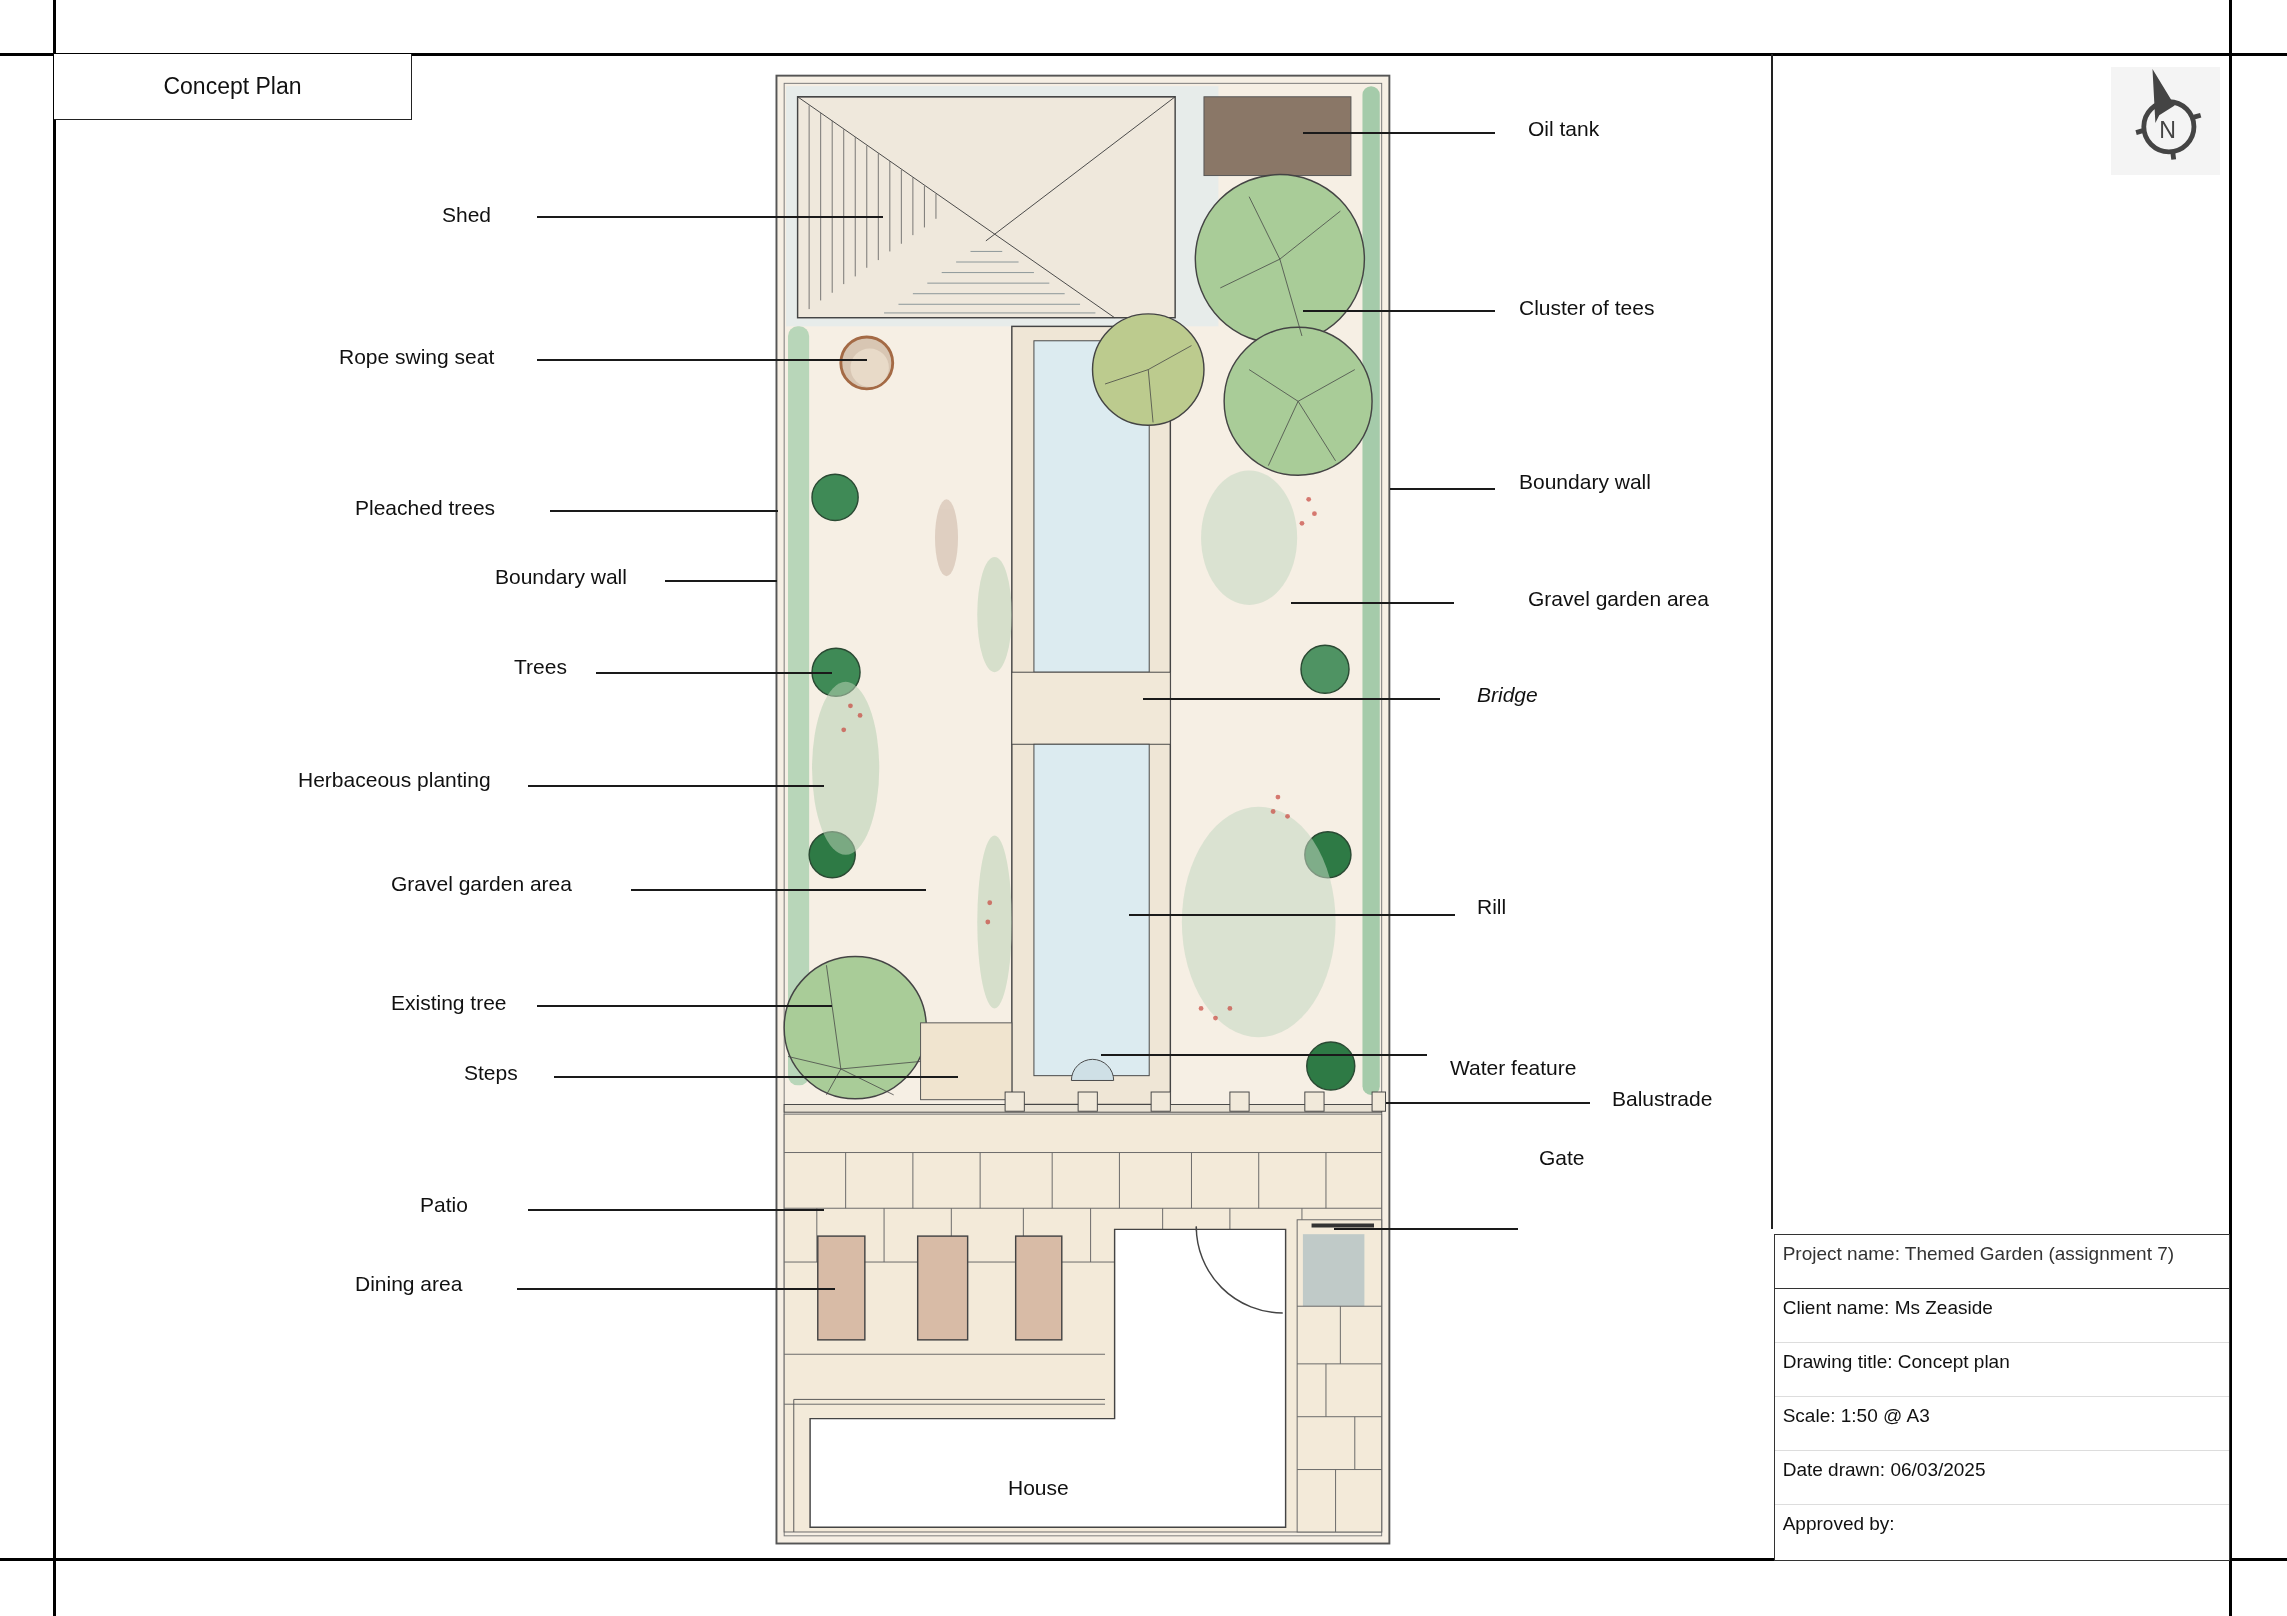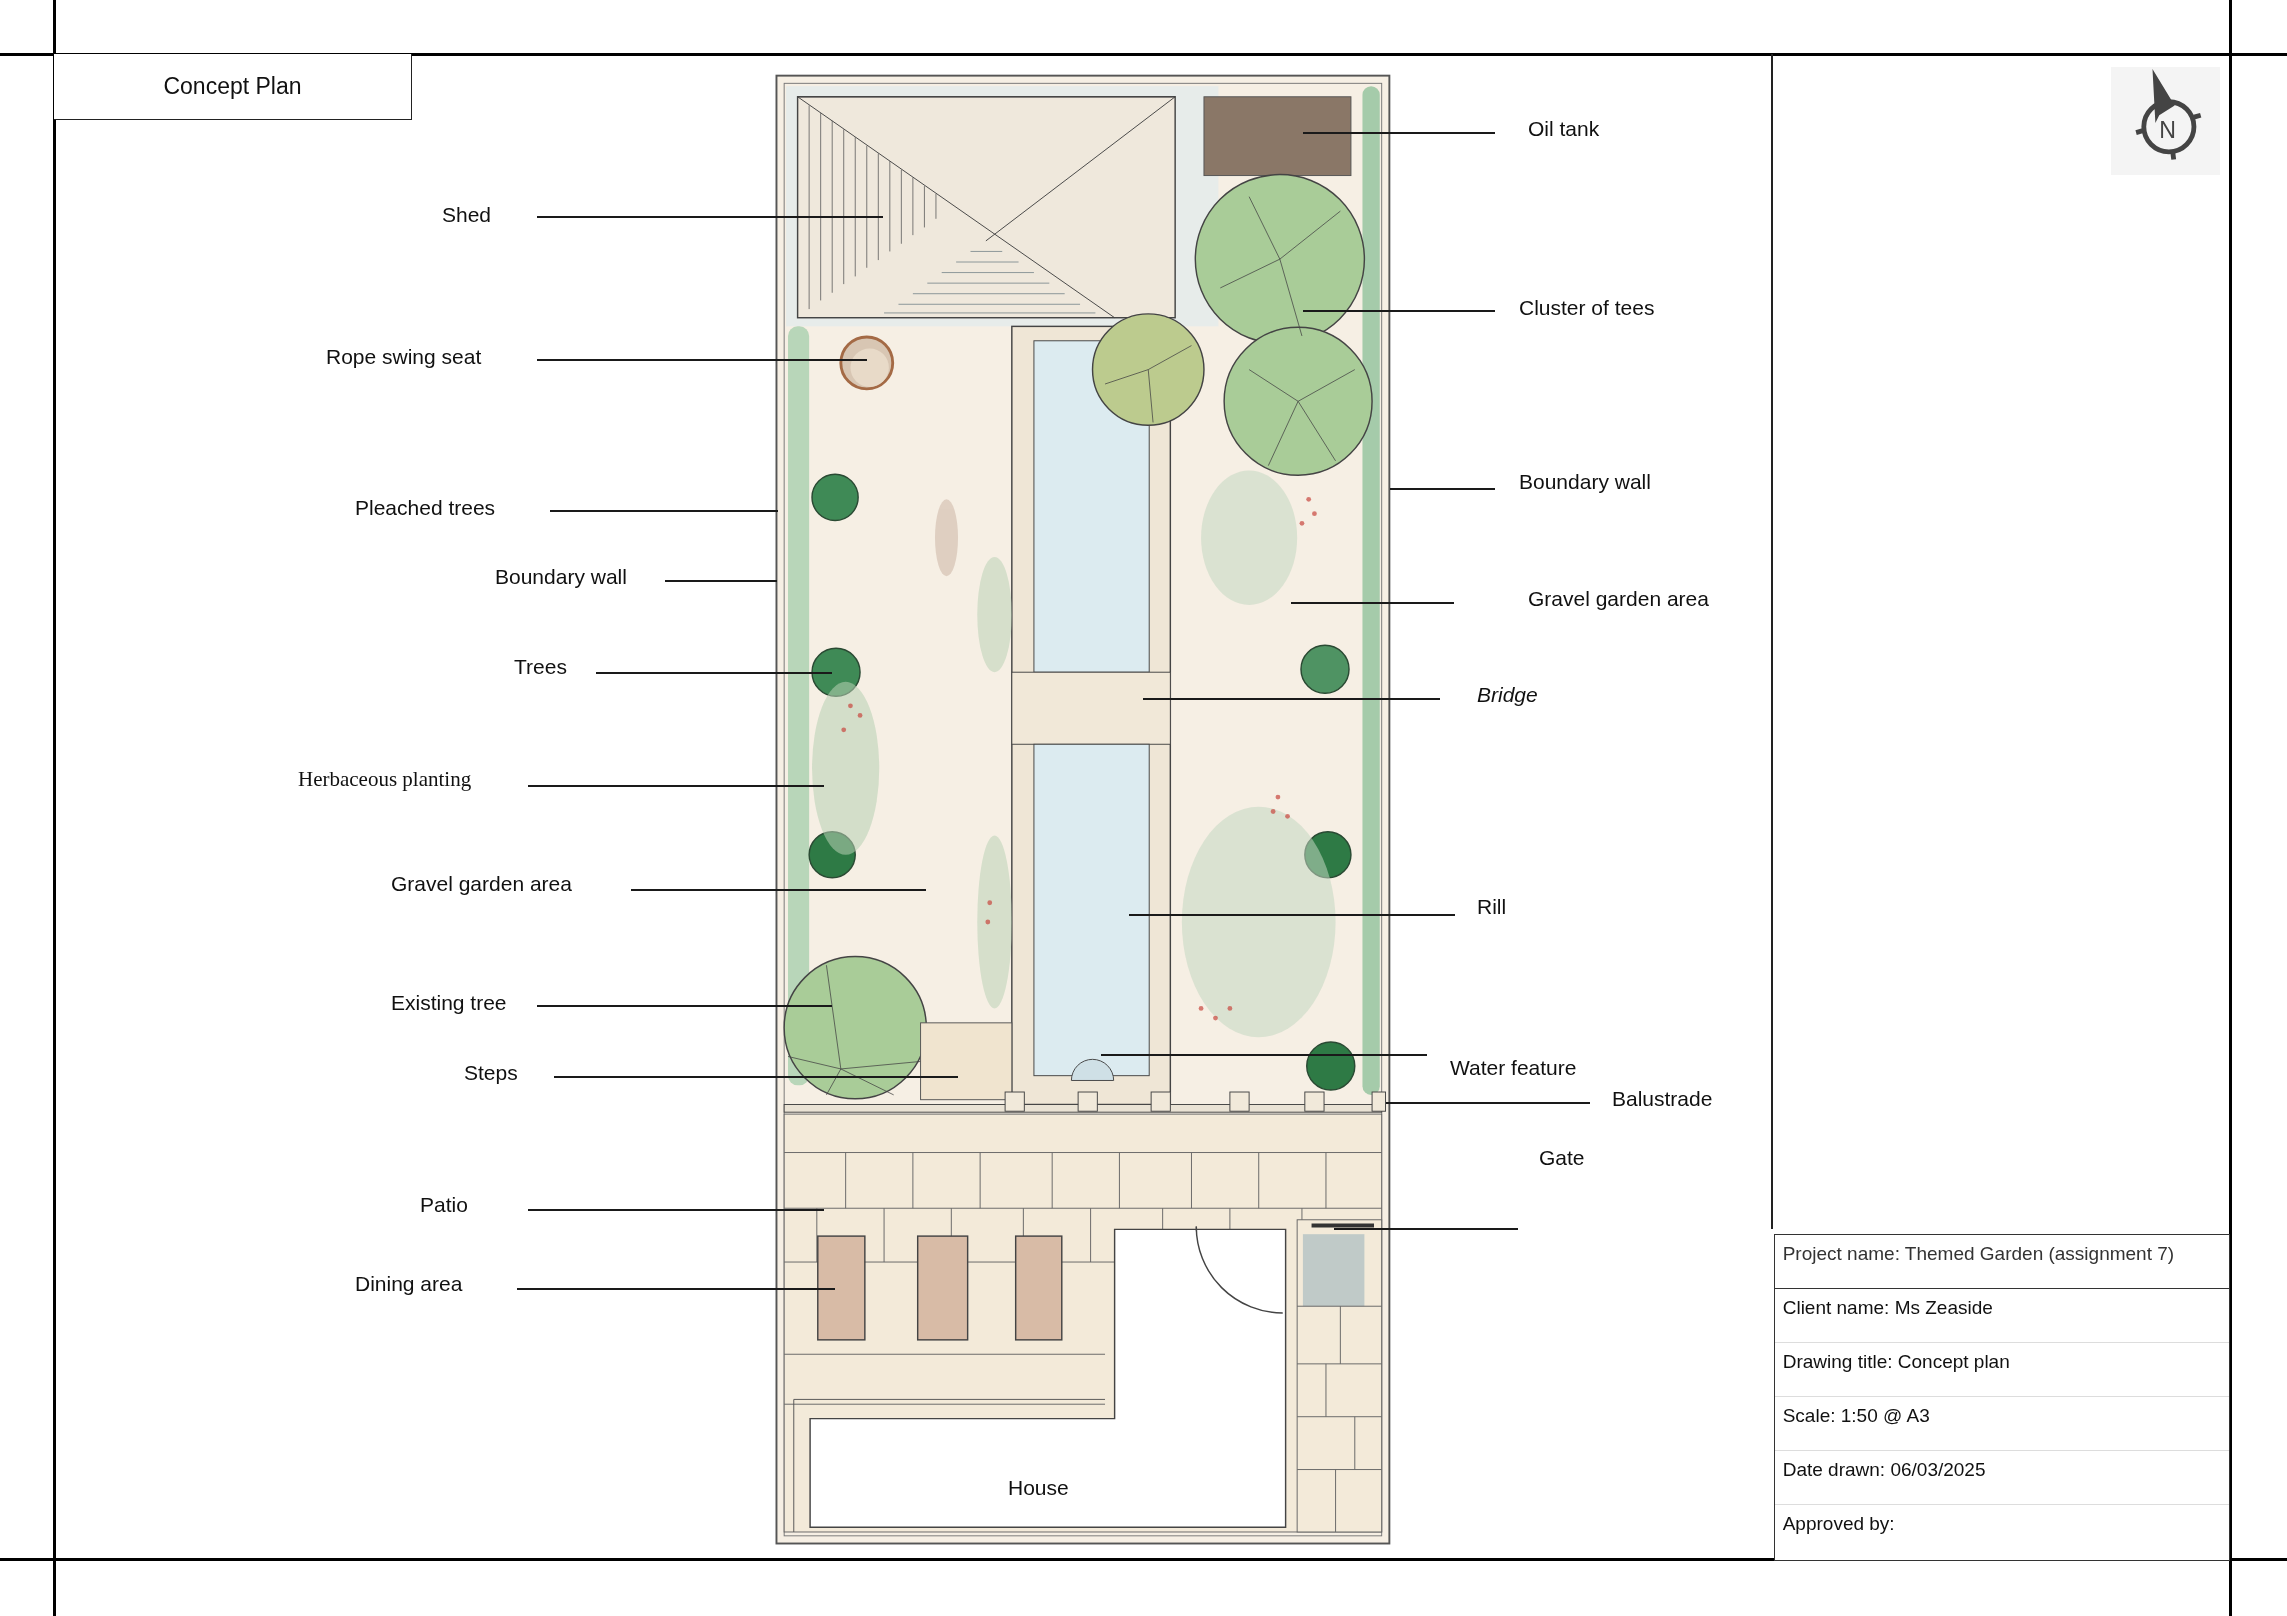--- a/index.html
+++ b/index.html
@@ -229,33 +229,33 @@
     <line x1="1365" y1="1276" x2="1430" y2="1276" stroke="#333" stroke-width="4"></line>
   </svg>
 </div>
 
 <div class="label" style="left:1008px; top:1475px;">House</div>
 
 <div>
   <div class="label" style="left:442px; top:202px;">Shed</div>
   <div class="leader" style="left:537px; top:216px; width:346px;"></div>
 
-  <div class="label" style="left:326px; top:344px;text-align:center;">Rope swing seat</div>
+  <div class="label" style="left:339px; top:344px;text-align:center;">Rope swing seat</div>
   <div class="leader" style="left:537px; top:359px; width:330px;"></div>
 
   <div class="label" style="left:355px; top:495px;">Pleached trees</div>
   <div class="leader" style="left:550px; top:510px; width:228px;"></div>
 
   <div class="label" style="left:495px; top:564px;">Boundary wall</div>
   <div class="leader" style="left:665px; top:580px; width:112px;"></div>
 
   <div class="label" style="left:514px; top:654px;">Trees</div>
   <div class="leader" style="left:596px; top:672px; width:236px;"></div>
 
-  <div class="label" style="left:298px; top:767px;font-family:Liberation Serif, serif;">Herbaceous planting</div>
+  <div class="label" style="left:298px; top:767px;">Herbaceous planting</div>
   <div class="leader" style="left:528px; top:785px; width:296px;"></div>
 
   <div class="label" style="left:391px; top:871px;">Gravel garden area</div>
   <div class="leader" style="left:631px; top:889px; width:295px;"></div>
 
   <div class="label" style="left:391px; top:990px;">Existing tree</div>
   <div class="leader" style="left:537px; top:1005px; width:295px;"></div>
 
   <div class="label" style="left:464px; top:1060px;">Steps</div>
   <div class="leader" style="left:554px; top:1076px; width:404px;"></div>

